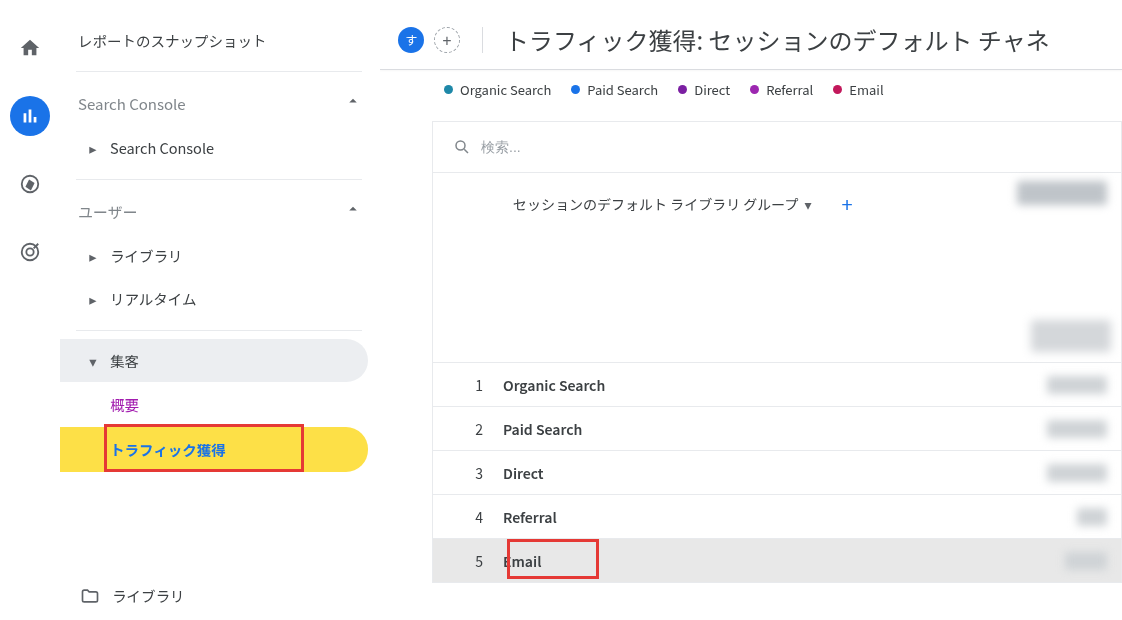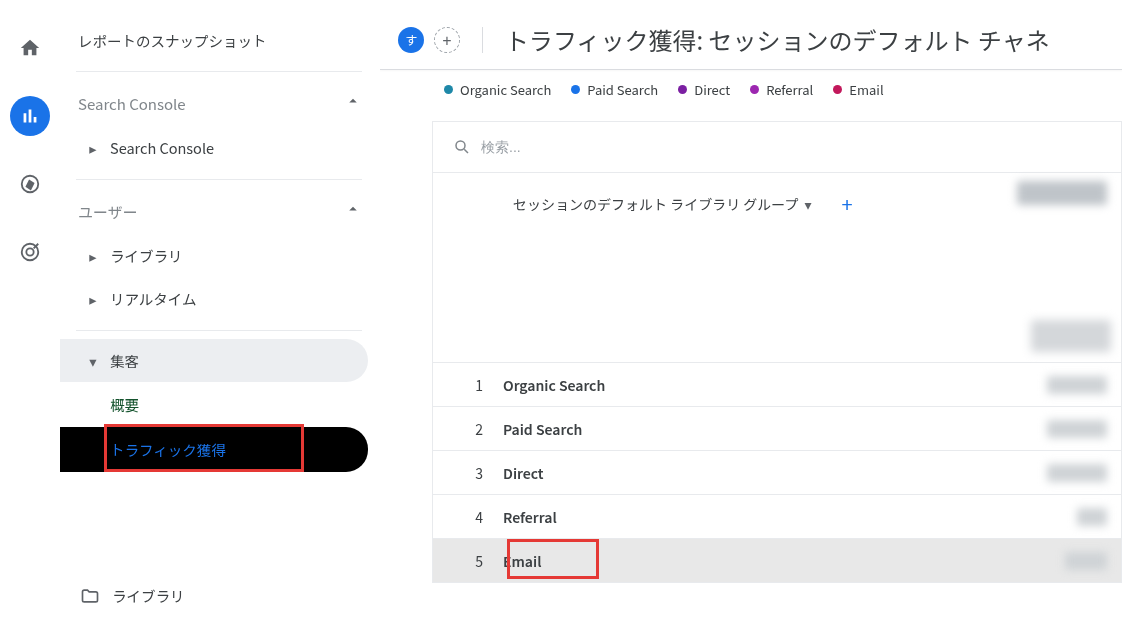--- a/index.html
+++ b/index.html
@@ -80,28 +80,29 @@
     }
     .sub-item.expanded {
       background: #eceef1;
       border-radius: 0 22px 22px 0;
       margin-right: 12px;
     }
     .leaf-item {
       padding: 12px 0 12px 50px;
       font-size: 14.5px;
       cursor: pointer;
-      color: #14532d;
+      color: #a21caf;
     }
     .leaf-item.selected {
-      background: #000000;
+      background: #fde047;
       color: #1a73e8;
       border-radius: 0 22px 22px 0;
       margin-right: 12px;
       position: relative;
+      font-weight: bold;
     }
     .red-box-1 {
       position: absolute;
       left: 44px;
       top: -3px;
       width: 200px;
       height: 48px;
       border: 3px solid #e53935;
       pointer-events: none;
     }

